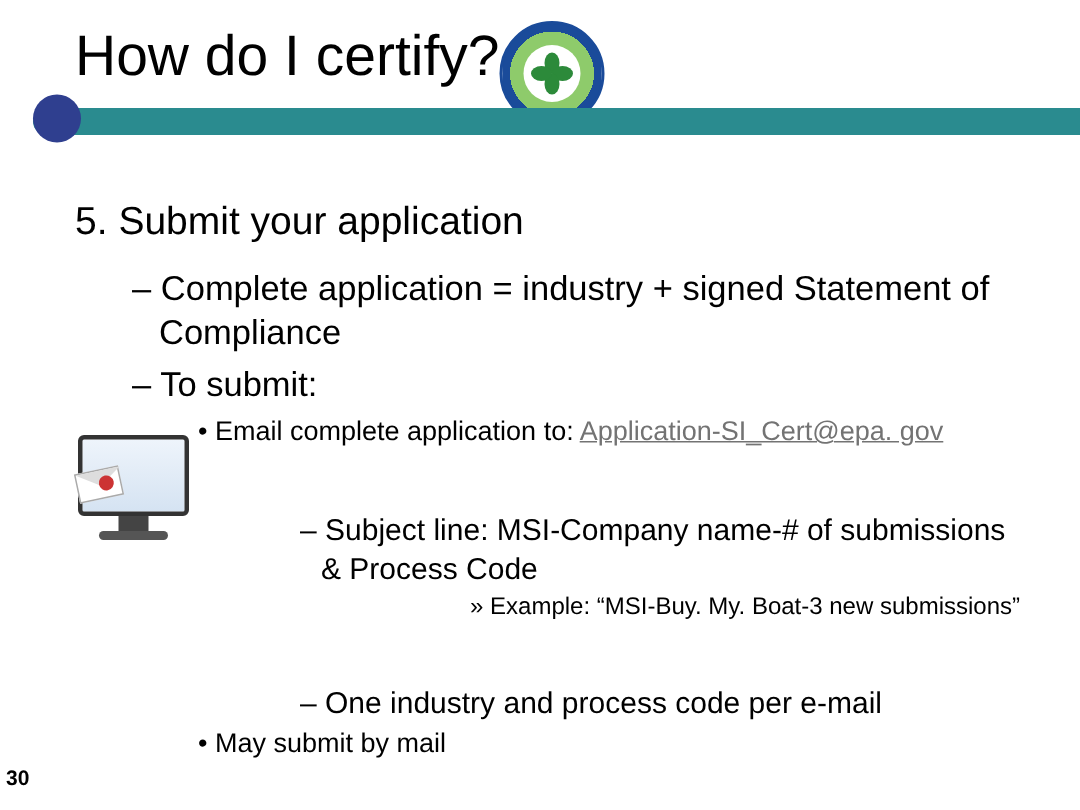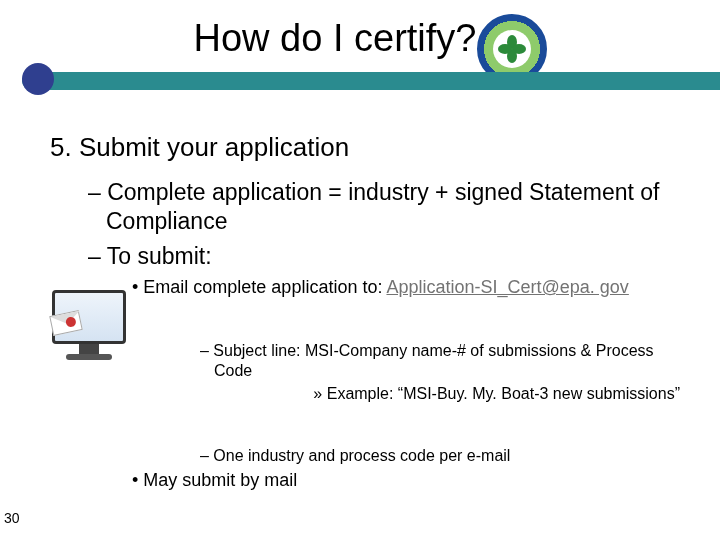--- a/index.html
+++ b/index.html
@@ -13,21 +13,21 @@
   }
   .slide {
     width: 720px;
     height: 540px;
     position: relative;
     padding: 18px 40px 0 50px;
   }
   .title-row {
     display: flex;
     align-items: flex-start;
-    justify-content: center;
+    justify-content: flex-start;
   }
   .title {
     font-size: 38px;
     font-weight: 400;
     color: #000;
     line-height: 1.1;
   }
   .logo {
     width: 70px;
     height: 70px;
@@ -95,21 +95,21 @@
   .lvl2 {
     font-size: 18px;
     line-height: 1.3;
     margin-left: 82px;
     text-indent: -14px;
     padding-left: 14px;
     margin-bottom: 3px;
   }
   .lvl2::before { content: "• "; }
   .lvl3 {
-    font-size: 16px;
+    font-size: 20px;
     line-height: 1.3;
     margin-left: 150px;
     text-indent: -14px;
     padding-left: 14px;
     margin-bottom: 2px;
     margin-top: 41px;
   }
   .lvl3::before { content: "– "; }
   .lvl4 {
     font-size: 16px;
@@ -122,20 +122,21 @@
   }
   .lvl4::before { content: "» "; }
   .email-link { color: #737373; text-decoration: underline; text-align: center; }
   .underline { text-decoration: underline; }
   .page-num {
     position: absolute;
     left: 4px;
     bottom: 14px;
     font-size: 14px;
     color: #000;
+    font-weight: bold;
   }
   .monitor {
     position: absolute;
     left: 46px;
     top: 290px;
     width: 86px;
     height: 74px;
   }
   .monitor-screen {
     width: 74px; height: 54px; border: 3px solid #333; border-radius: 4px;

